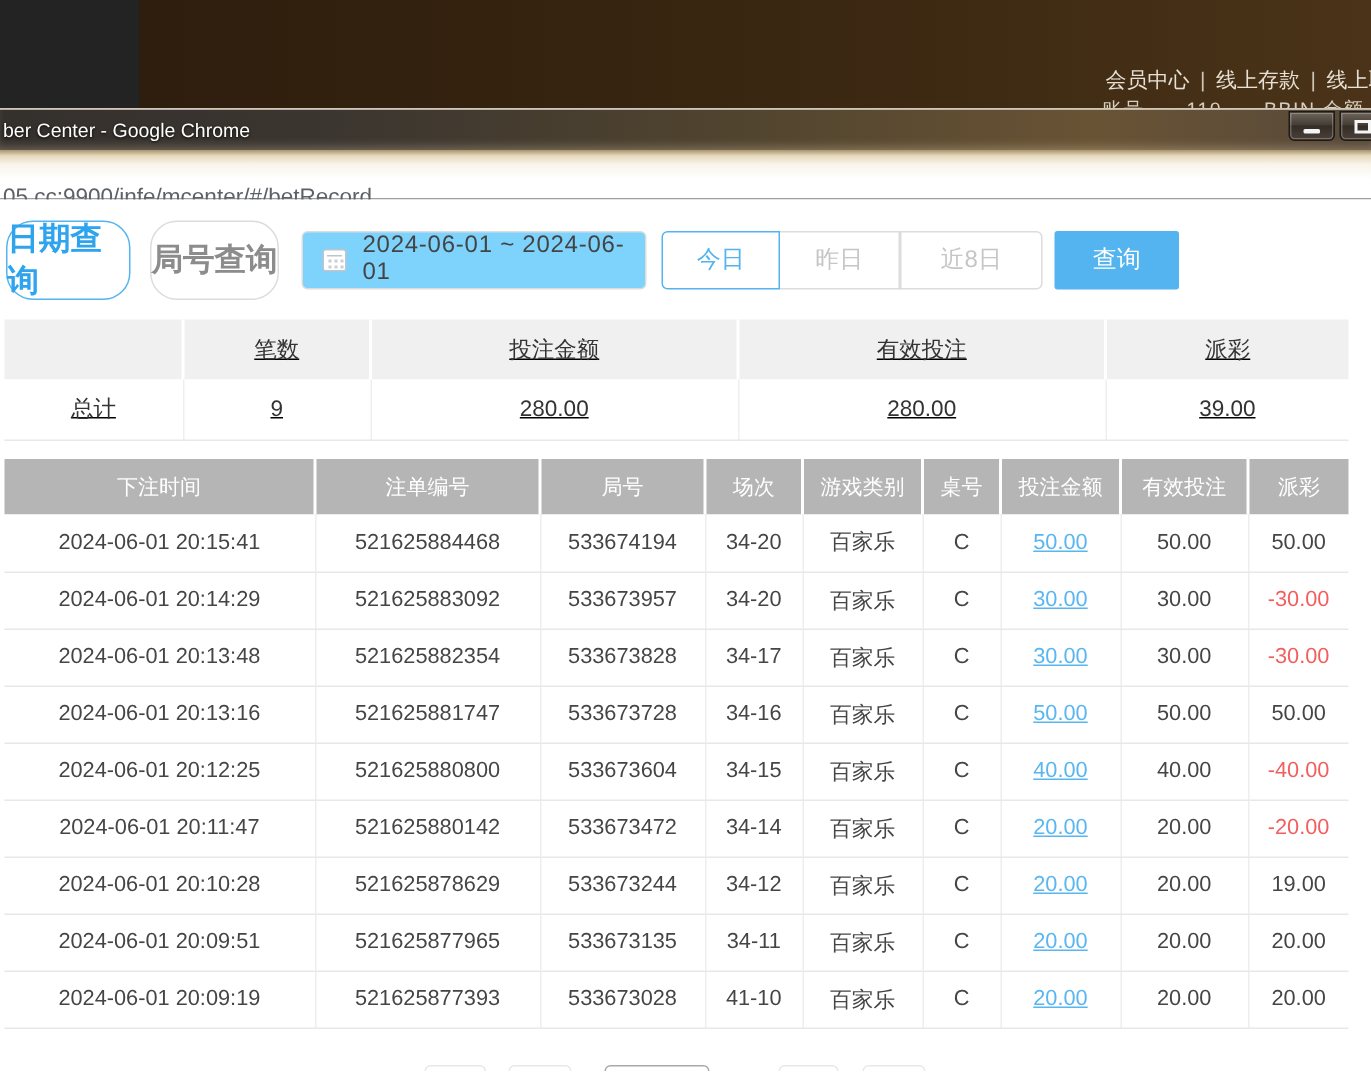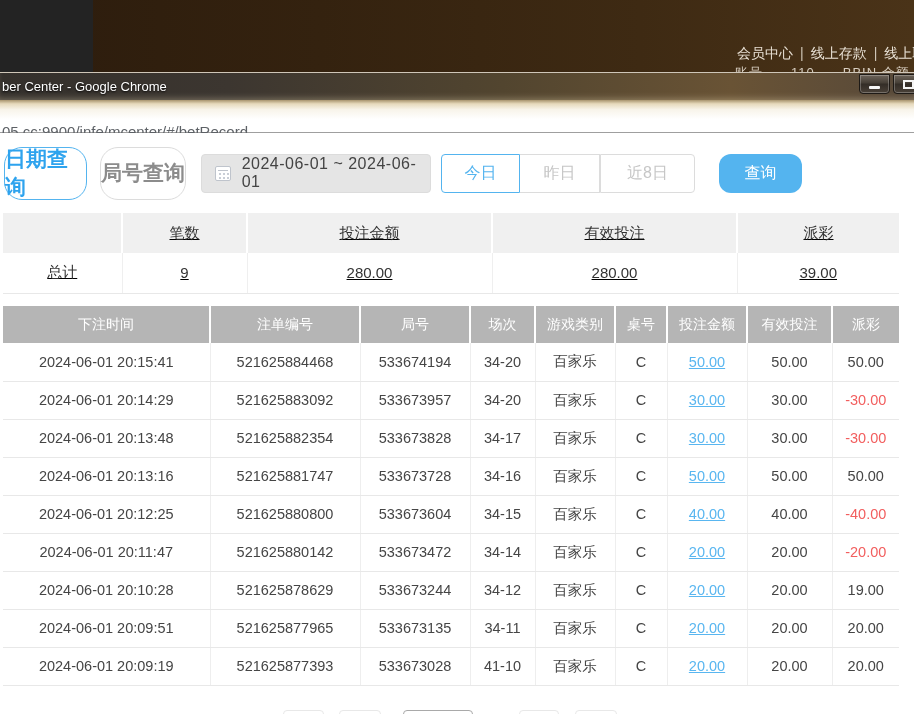--- a/index.html
+++ b/index.html
@@ -57,32 +57,32 @@
 
   .content { position:relative; height:581px; background:#fff; overflow:hidden; }
 
   
   .filters { position:absolute; top:20px; left:4px; height:40px; display:flex; align-items:center; }
   .pill { height:53px; border-radius:18px; background:#fff; font-size:21px; font-weight:bold;
     display:flex; align-items:center; justify-content:center; cursor:pointer; }
   .pill.active { width:83px; border:1px solid #54b4ef; color:#2ea3ee; }
   .pill.idle { width:86px; margin-left:13px; border:1px solid #dcdcdc; color:#8c8c8c; font-weight:bold; }
   .date-input { margin-left:15px; width:230px; height:39px; border:1px solid #dcdcdc; border-radius:4px;
-    background:#e5e5e5; display:flex; align-items:center; padding-left:13px; cursor:text; }
+    background:#7dd3fc; display:flex; align-items:center; padding-left:13px; cursor:text; }
   .cal-icon { position:relative; width:16px; height:15px; border:1px solid #bfc4cc; border-radius:2px; background:#fff; }
   .cal-icon::before { content:""; position:absolute; left:2px; right:2px; top:3px; height:1px; background:#bfc4cc; }
   .cal-icon::after { content:""; position:absolute; left:3px; top:6px; width:2px; height:2px; background:#c9ced6;
     box-shadow:4px 0 #c9ced6, 8px 0 #c9ced6, 0 4px #c9ced6, 4px 4px #c9ced6, 8px 4px #c9ced6; }
   .date-text { margin-left:11px; font-size:16px; color:#444; letter-spacing:.5px; }
   .range-group { display:flex; margin-left:10px; }
   .range-btn { height:39px; background:#fff; font-size:16px; display:flex; align-items:center; justify-content:center; cursor:pointer; }
   .range-btn.today { width:79px; border:1px solid #54b4ef; color:#54b4ef; border-radius:4px 0 0 4px; z-index:2; }
   .range-btn.mid { width:80px; border:1px solid #dcdcdc; border-left:none; color:#c6c6c6; }
   .range-btn.last { width:95px; border:1px solid #dcdcdc; border-left:1px solid #dcdcdc; color:#c6c6c6; border-radius:0 4px 4px 0; }
-  .search-btn { margin-left:24px; width:83px; height:39px; background:#54b4ef; border:none; border-radius:12px;
+  .search-btn { margin-left:8px; width:83px; height:39px; background:#54b4ef; border:none; border-radius:2px;
     color:#fff; font-size:16px; display:flex; align-items:center; justify-content:center; cursor:pointer; }
 
   
   table { border-collapse:collapse; table-layout:fixed; }
   .summary-table { position:absolute; top:80px; left:3px; width:896px;text-decoration:underline; }
   .summary-table th { background:#f0f0f0; height:40px; font-size:15px; font-weight:normal; color:#333;
     border-right:2px solid #fff; }
   .summary-table th:last-child { border-right:none; }
   .summary-table td { background:#fff; height:40px; font-size:15px; color:#333; text-align:center;
     border-right:1px solid #efefef; border-bottom:1px solid #e8e8e8; }

